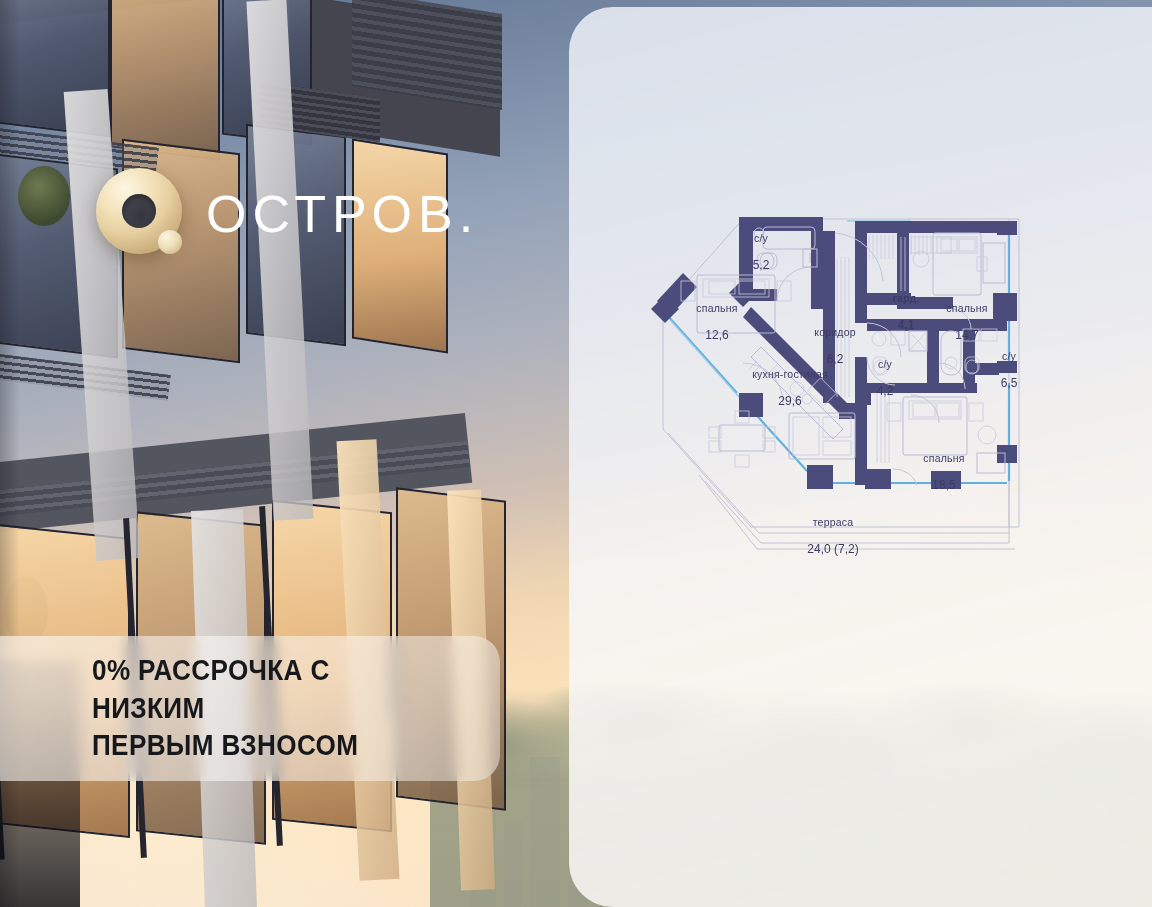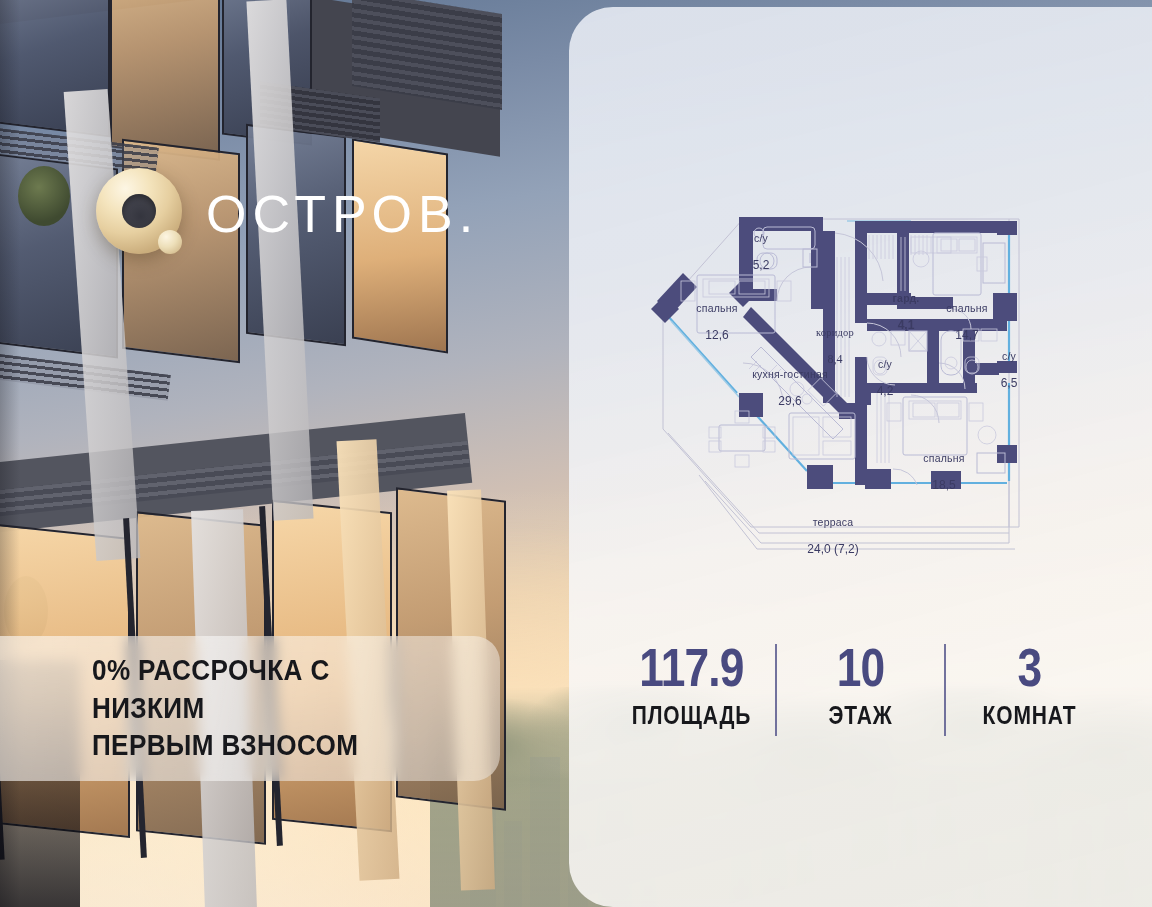--- a/index.html
+++ b/index.html
@@ -439,23 +439,23 @@
       </svg>
 
       <div class="rm-label" style="left:122px;top:26px;width:56px;">
         <span class="rm-name">с/у</span>
         <span class="rm-area">5,2</span>
       </div>
       <div class="rm-label" style="left:66px;top:96px;width:80px;">
         <span class="rm-name">спальня</span>
         <span class="rm-area">12,6</span>
       </div>
-      <div class="rm-label" style="left:186px;top:120px;width:76px;font-family:Liberation Serif, serif;">
+      <div class="rm-label" style="left:186px;top:120px;width:76px;">
         <span class="rm-name">коридор</span>
-        <span class="rm-area">8,4</span>
+        <span class="rm-area">6,2</span>
       </div>
       <div class="rm-label" style="left:268px;top:86px;width:54px;font-weight:bold;">
         <span class="rm-name">гард.</span>
         <span class="rm-area">4,1</span>
       </div>
       <div class="rm-label" style="left:318px;top:96px;width:76px;">
         <span class="rm-name">спальня</span>
         <span class="rm-area">14,7</span>
       </div>
       <div class="rm-label" style="left:372px;top:144px;width:52px;">
@@ -474,30 +474,14 @@
         <span class="rm-name">спальня</span>
         <span class="rm-area">18,5</span>
       </div>
       <div class="rm-label" style="left:172px;top:310px;width:100px;">
         <span class="rm-name">терраса</span>
         <span class="rm-area">24,0 (7,2)</span>
       </div>
     </div>
   </div>
 
-  <div class="stats">
-    <div class="stat">
-      <div class="stat-val">117.9</div>
-      <div class="stat-lbl">ПЛОЩАДЬ</div>
-    </div>
-    <div class="divider"></div>
-    <div class="stat">
-      <div class="stat-val">10</div>
-      <div class="stat-lbl">ЭТАЖ</div>
-    </div>
-    <div class="divider"></div>
-    <div class="stat">
-      <div class="stat-val">3</div>
-      <div class="stat-lbl">КОМНАТ</div>
-    </div>
-  </div>
 
 </div>
 
 </body></html>

